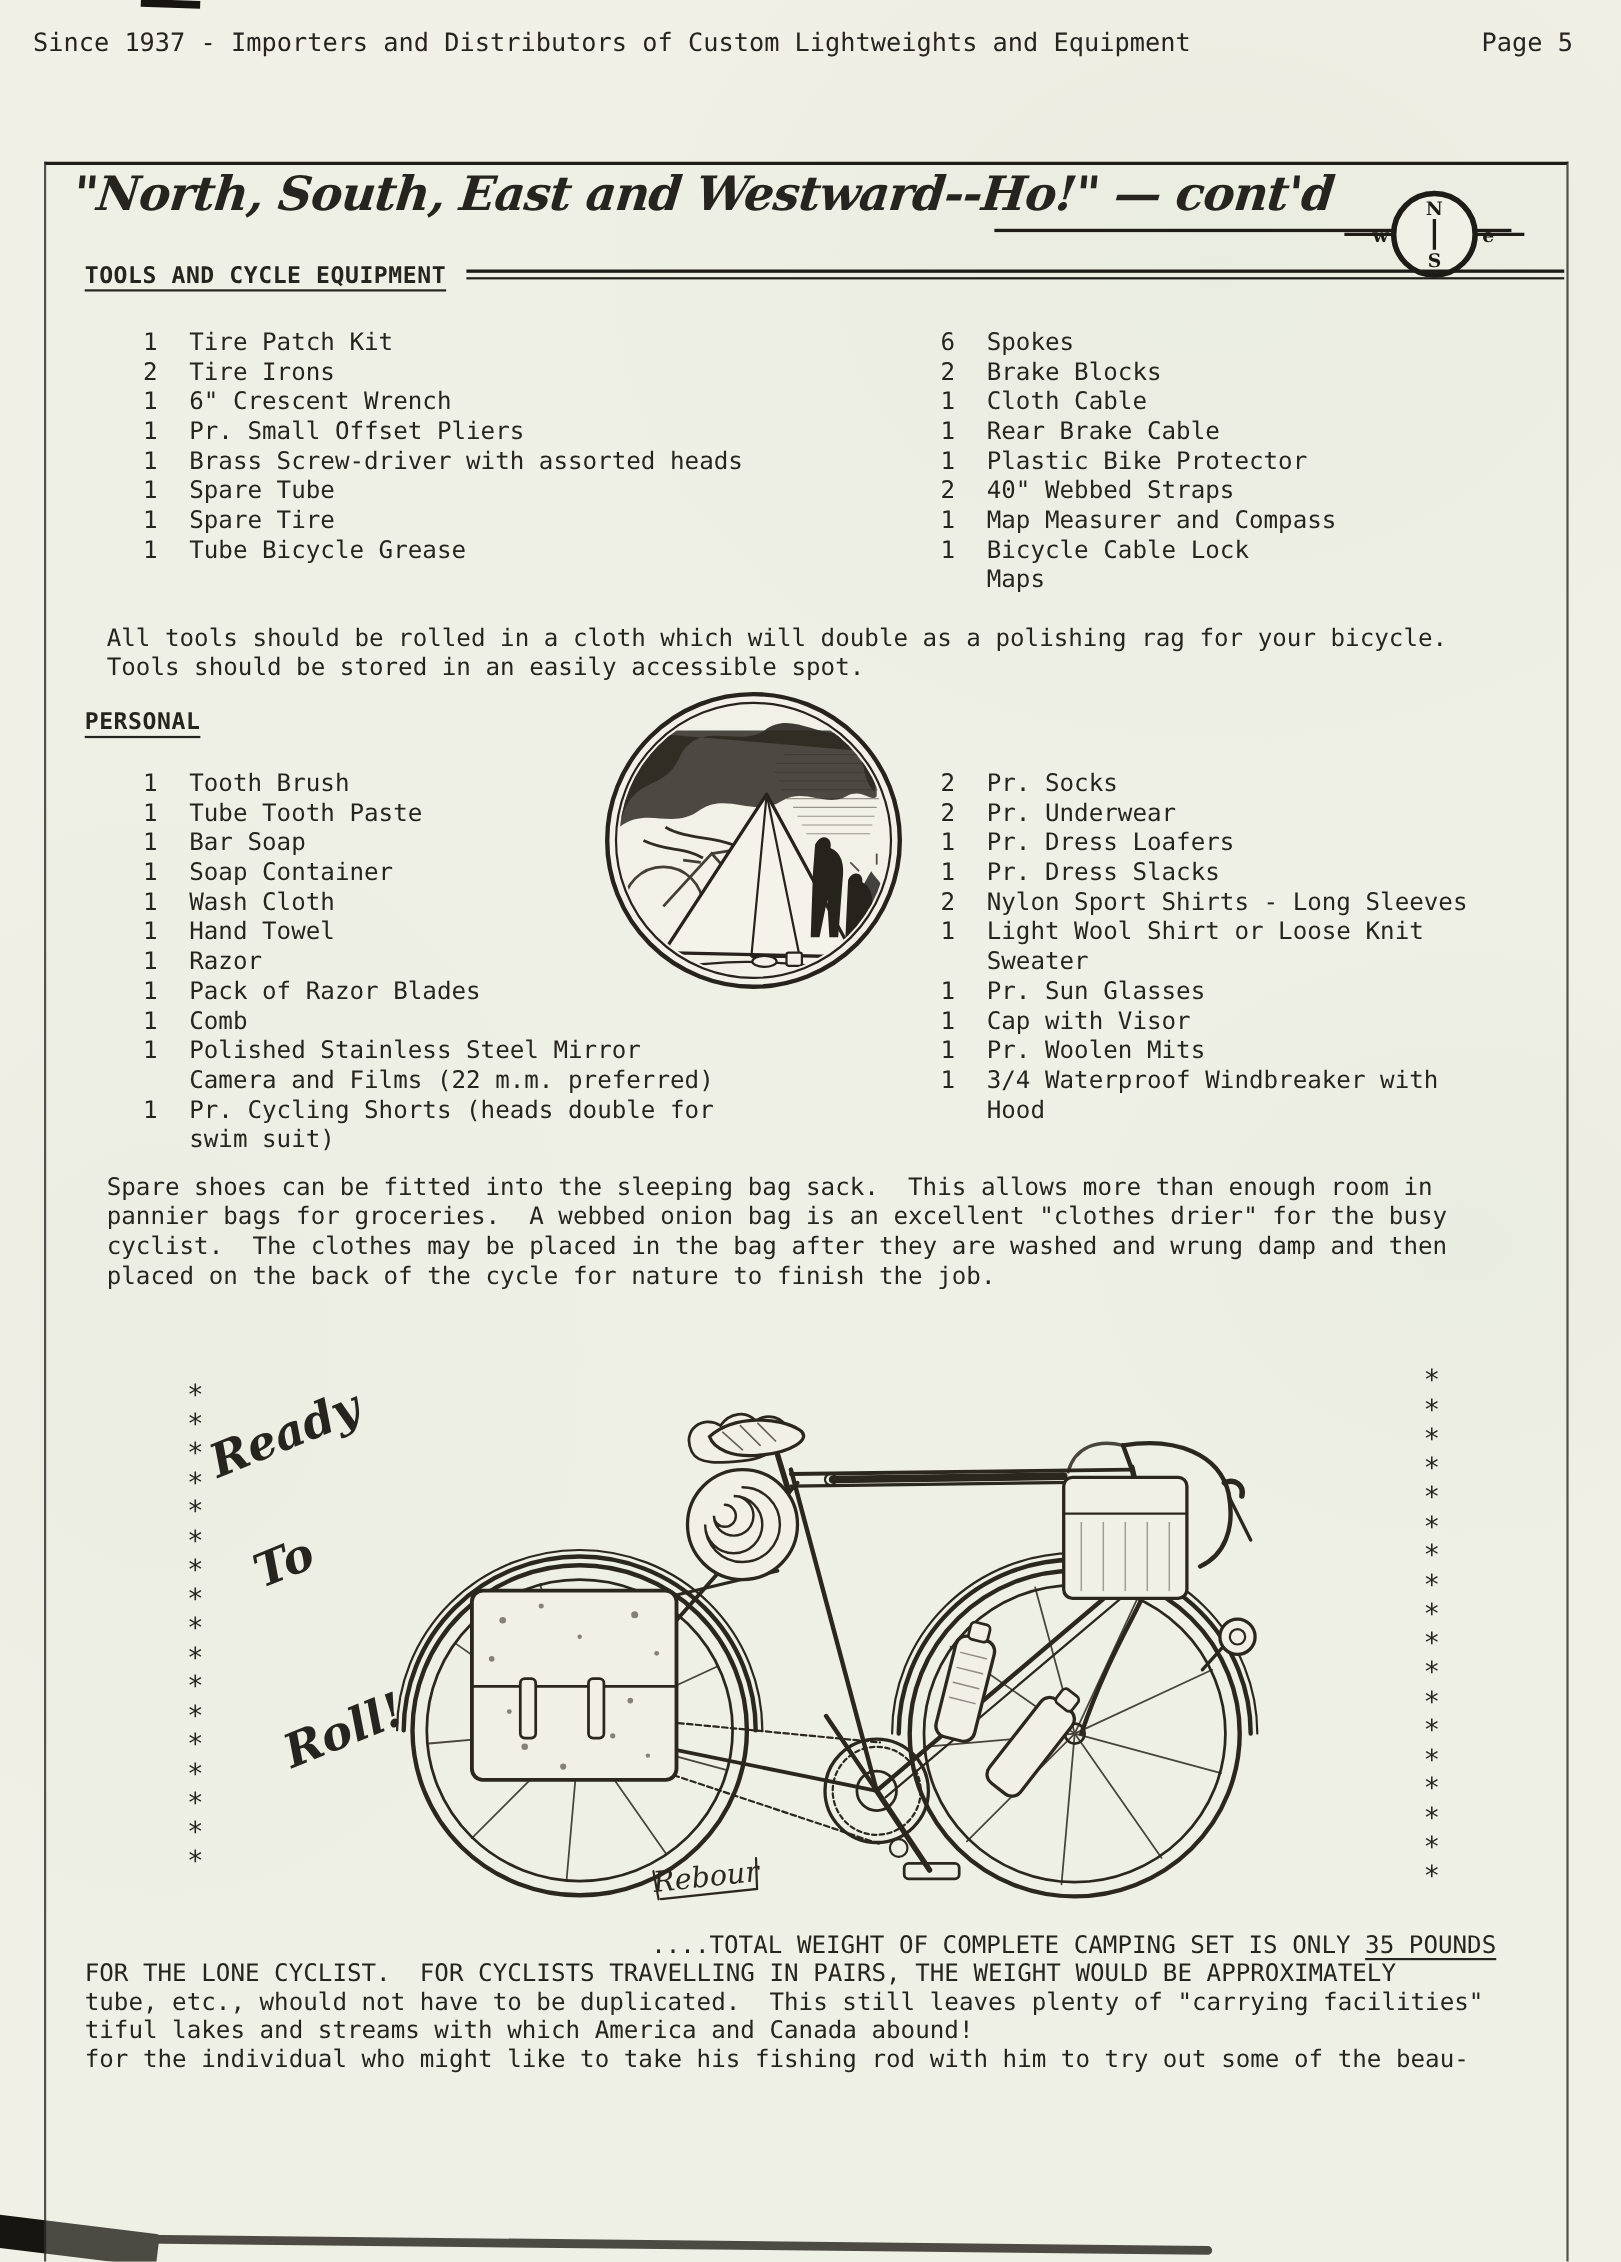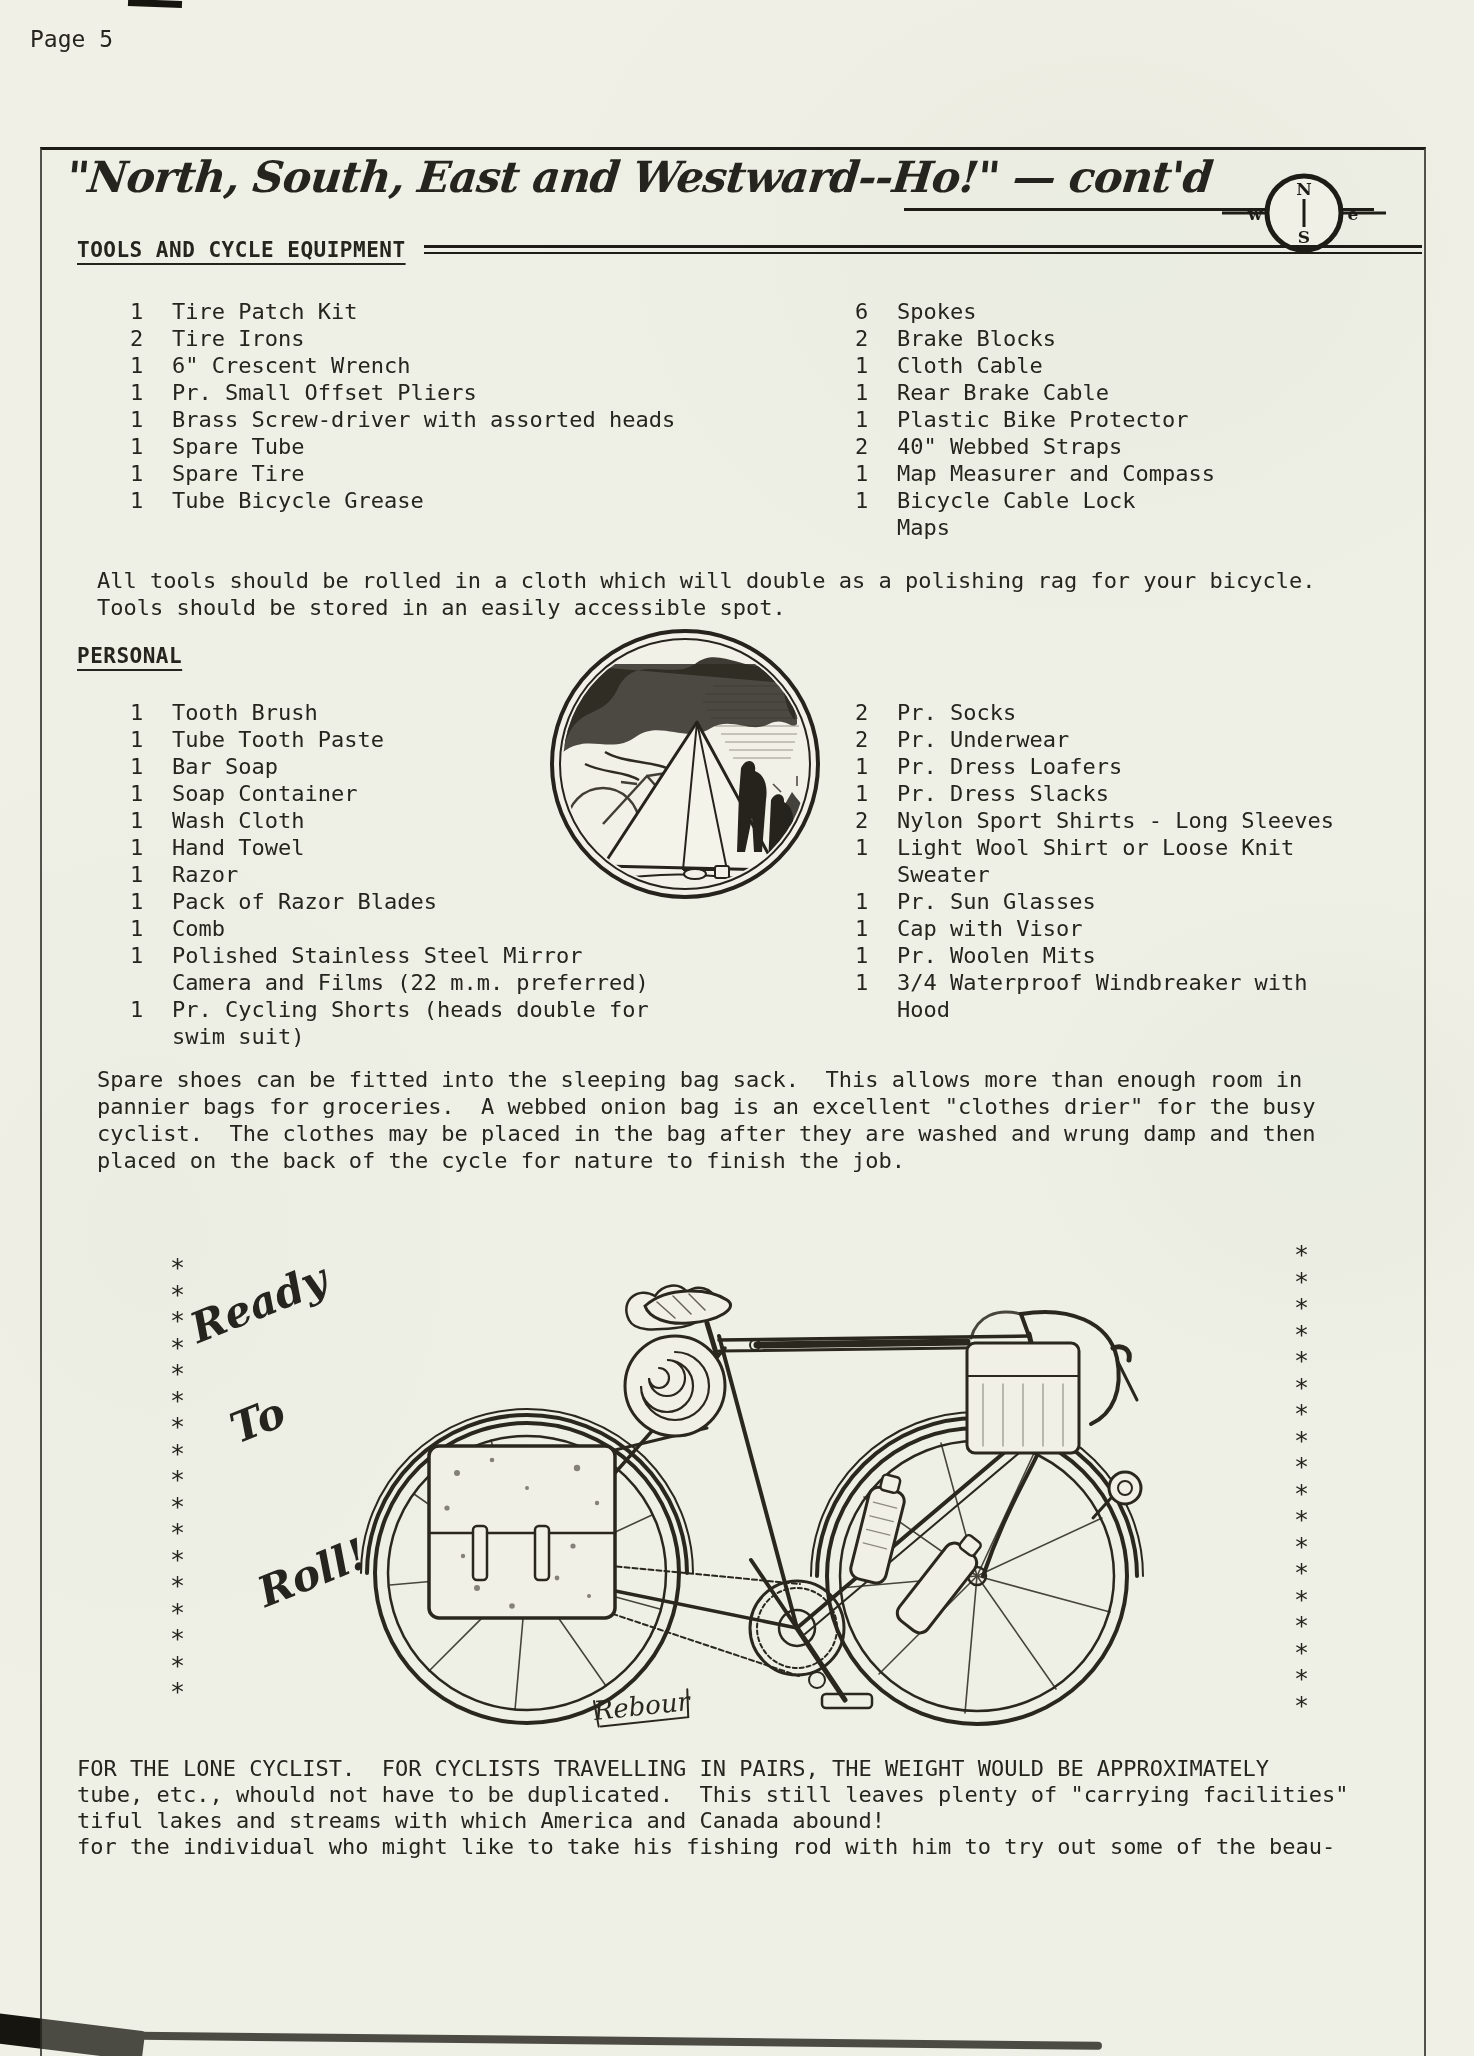--- a/index.html
+++ b/index.html
@@ -76,20 +76,21 @@
   .artifact{position:absolute;background:#17150f;}
   .a-top{left:128px;top:0;width:54px;height:7px;transform:rotate(2deg);}
   .a-bot1{left:-8px;top:2036px;width:1110px;height:8px;transform:rotate(.6deg);border-radius:4px;}
   .a-bot2{left:-6px;top:2022px;width:150px;height:30px;transform:rotate(7deg);border-radius:3px;}
   svg text{font-family:"DejaVu Serif", serif;}
 </style>
 </head>
 <body>
 
 <div class="hdr">
+  <span>Since 1937 - Importers and Distributors of Custom Lightweights and Equipment</span>
   <span>Page 5</span>
 </div>
 
 <div class="artifact a-top"></div>
 <div class="artifact a-bot1"></div>
 <div class="artifact a-bot2"></div>
 
 <div class="box">
 
   <div class="script title-text">"North, South, East and Westward--Ho!" — cont'd</div>
@@ -566,19 +567,20 @@
 
       <g transform="rotate(-6 365 520)">
         <text x="365" y="527" text-anchor="middle" font-size="26" font-style="italic" fill="#2a271f" stroke="none">Rebour</text>
         <path d="M322,534 L410,534 L412,506" stroke-width="2"></path>
         <path d="M320,534 L318,508" stroke-width="2"></path>
       </g>
     </g>
   </svg>
 
   <div class="footer">
+    <div class="f-ind"><span>....TOTAL WEIGHT OF COMPLETE CAMPING SET IS ONLY </span><span class="u">35 POUNDS</span></div>
     <div>FOR THE LONE CYCLIST.  FOR CYCLISTS TRAVELLING IN PAIRS, THE WEIGHT WOULD BE APPROXIMATELY</div>
     <div>tube, etc., whould not have to be duplicated.  This still leaves plenty of "carrying facilities"</div>
     <div>tiful lakes and streams with which America and Canada abound!</div>
     <div>for the individual who might like to take his fishing rod with him to try out some of the beau-</div>
   </div>
 
 </div>
 
 </body></html>

